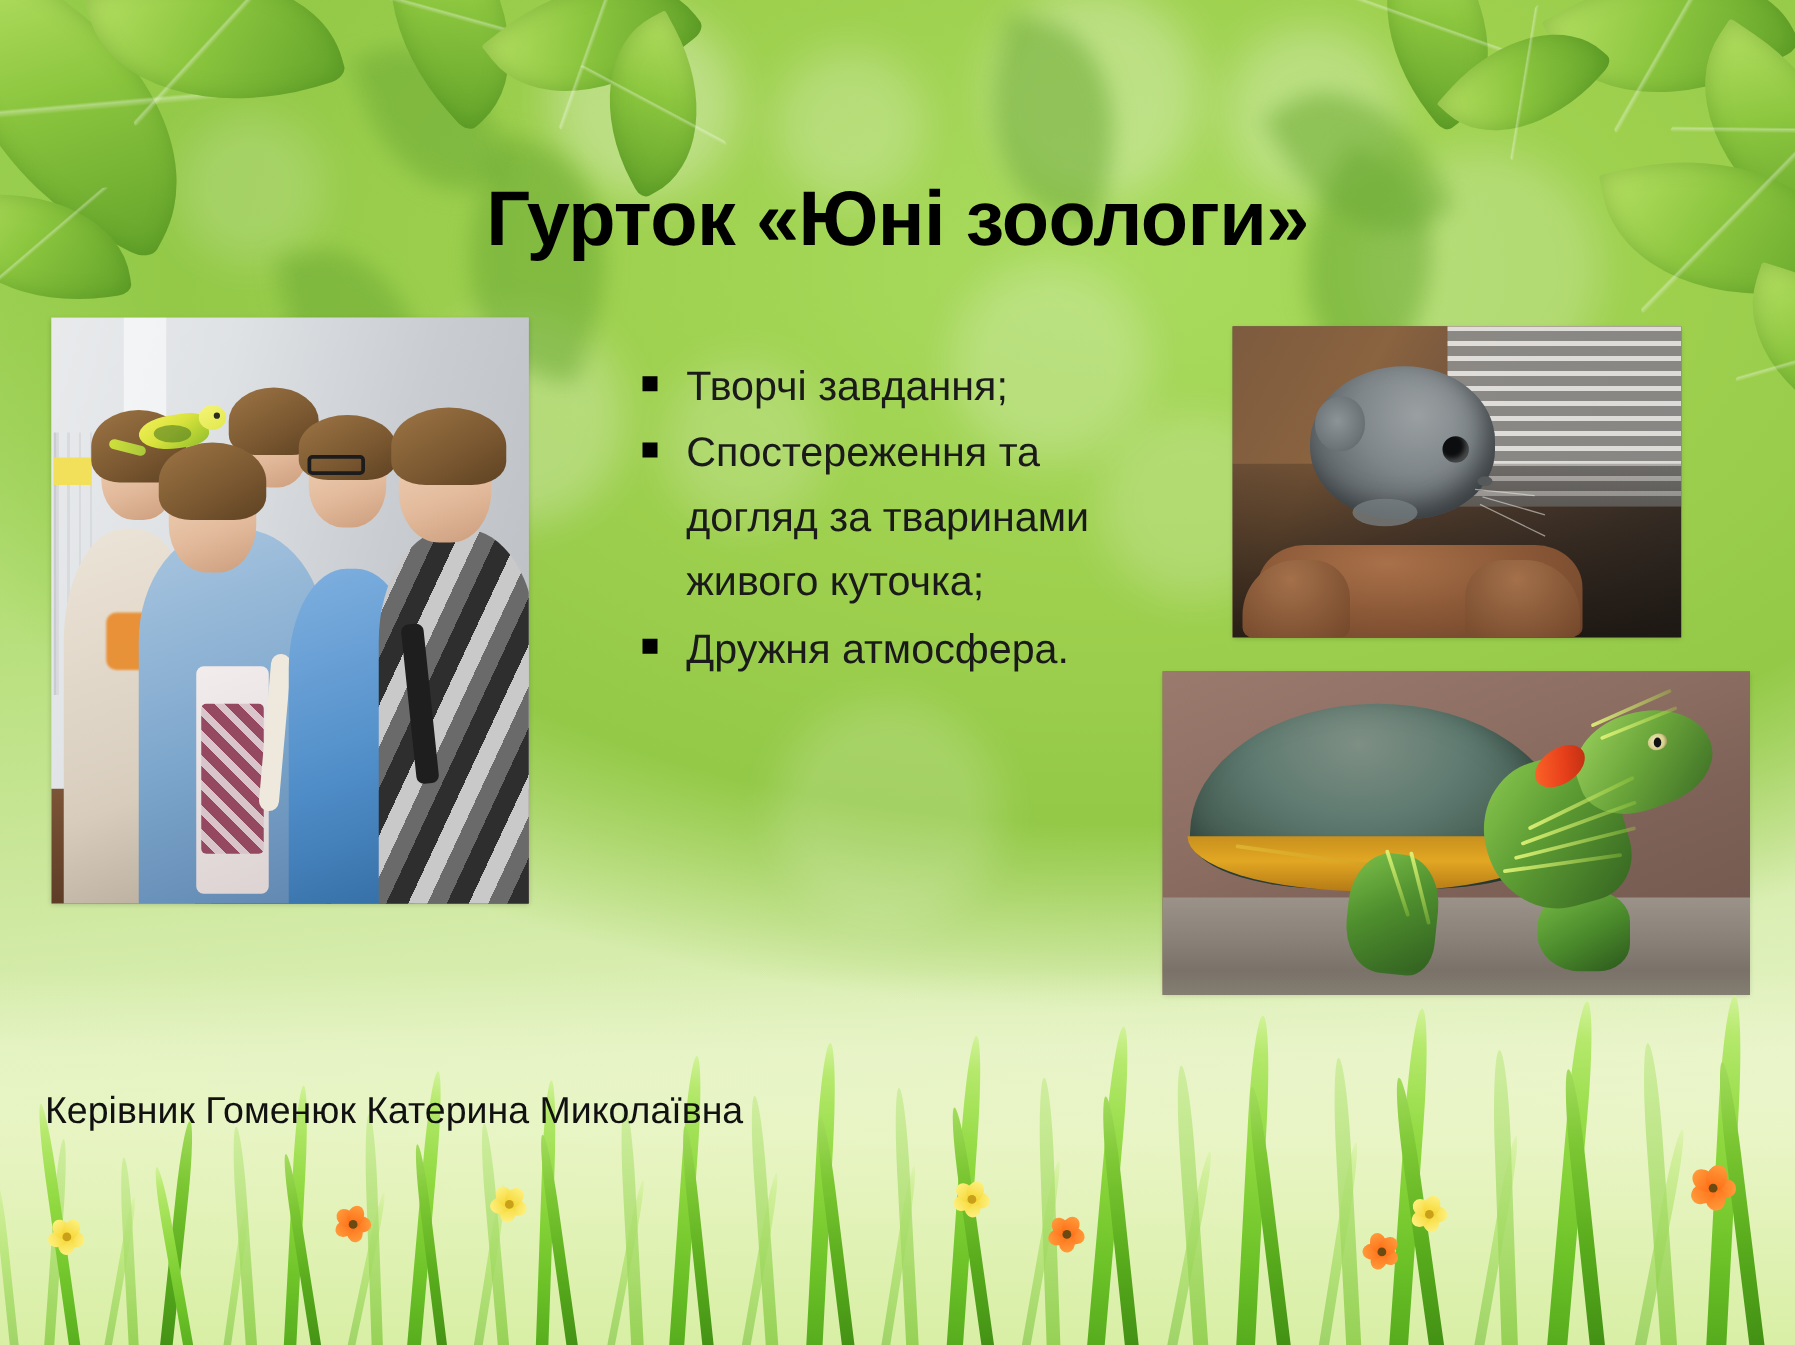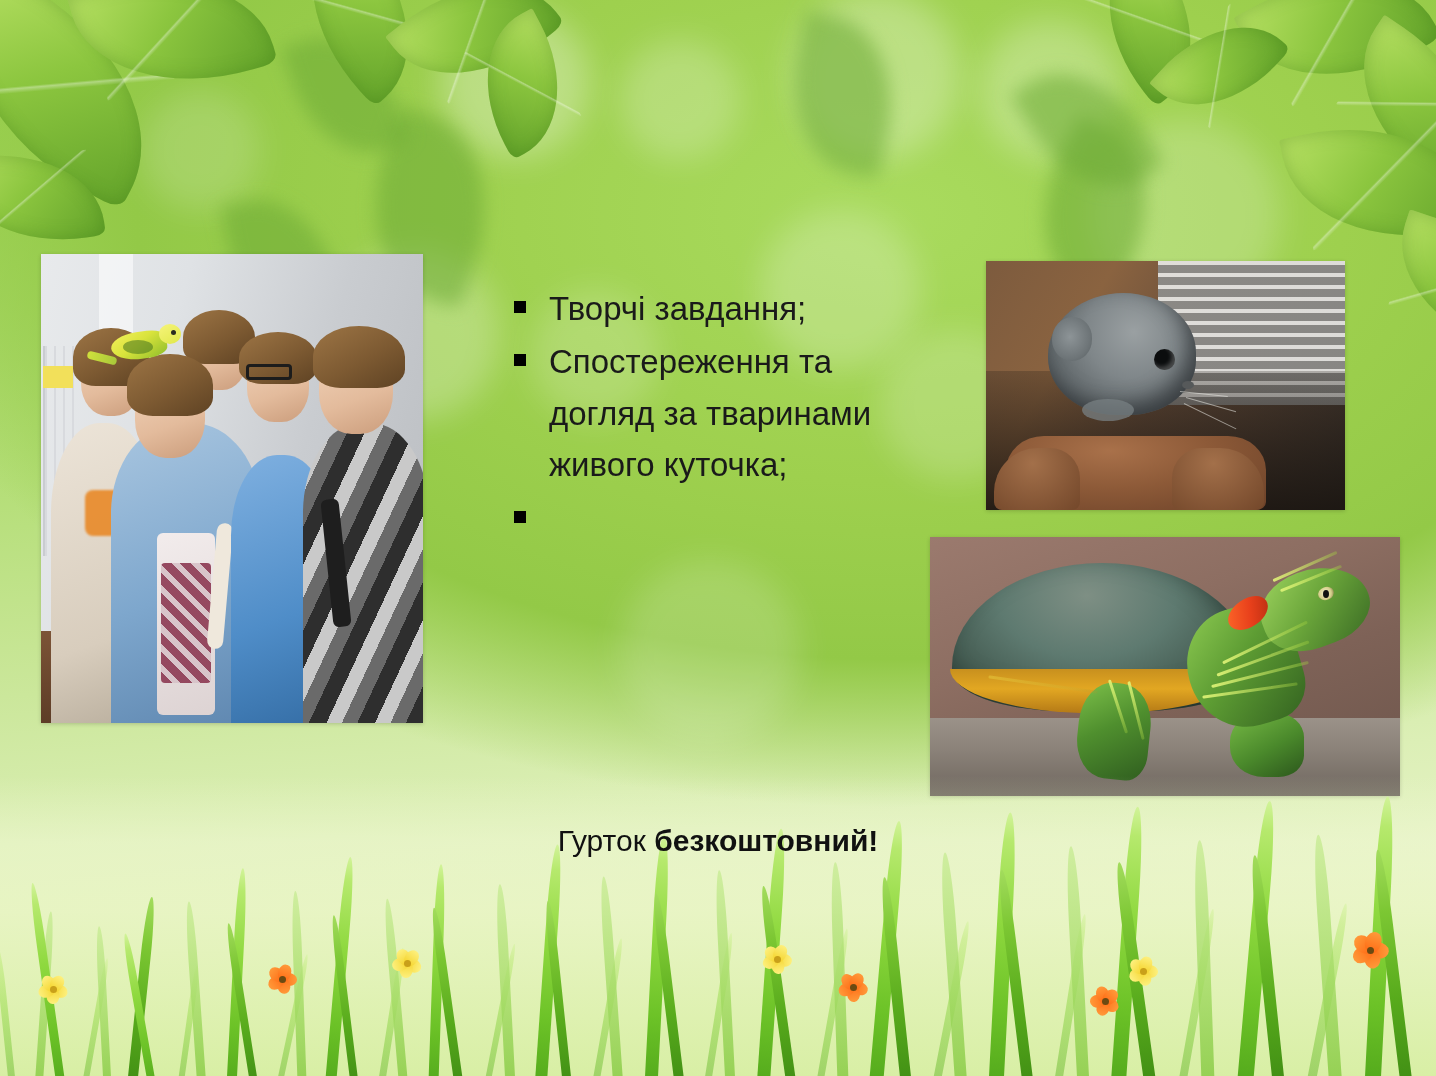--- a/index.html
+++ b/index.html
@@ -366,20 +366,21 @@
     <div class="leaf lf5"></div>
     <div class="leaf lf6"></div>
     <div class="leaf lf7"></div>
     <div class="leaf lf8"></div>
     <div class="leaf lf9"></div>
     <div class="leaf lf10"></div>
     <div class="leaf lf11"></div>
     <div class="leaf lf12"></div>
   </div>
 
+  <div class="title">Гурток «Юні зоологи»</div>
 
   <div class="photo photo-kids">
     <div class="ph-wall"></div>
     <div class="ph-wallstripe"></div>
     <div class="ph-floor"></div>
     <div class="ph-cage"></div>
     <div class="ph-cage-tag"></div>
 
     <div class="kid" style="left:10px; bottom:0; width:105px; height:300px; background:linear-gradient(160deg,#ece4d8,#d8cdbd 70%,#b9ae9d);"></div>
     <div class="head" style="left:40px; top:88px; width:60px; height:74px;"></div>
@@ -460,20 +461,21 @@
     <li>
       <span class="sq"></span>
       <span>Творчі завдання;</span>
     </li>
     <li>
       <span class="sq"></span>
       <span>Спостереження та догляд за тваринами живого куточка;</span>
     </li>
     <li>
       <span class="sq"></span>
+      <span>Дружня атмосфера.</span>
     </li>
   </ul>
 
   <div class="meadow">
     <div class="meadow-haze"></div>
 
     <div class="blade faint" style="left:10px;  width:7px;  height:150px; transform:rotate(-6deg);"></div>
     <div class="blade pale" style="left:34px;  width:8px;  height:185px; transform:rotate(4deg);"></div>
     <div class="blade" style="left:58px;  width:9px;  height:215px; transform:rotate(-8deg);"></div>
     <div class="blade faint" style="left:80px;  width:6px;  height:140px; transform:rotate(10deg);"></div>
@@ -585,17 +587,15 @@
     <div class="flower yellow" style="left:760px; top:166px;">
       <div class="petal" style="transform:rotate(6deg)"></div>
       <div class="petal" style="transform:rotate(78deg)"></div>
       <div class="petal" style="transform:rotate(150deg)"></div>
       <div class="petal" style="transform:rotate(222deg)"></div>
       <div class="petal" style="transform:rotate(294deg)"></div>
       <div class="core"></div>
     </div>
   </div>
 
-  <div class="free-line">
-    <span>Гурток </span><span class="strong">безкоштовний!</span>
-  </div>
+  <div class="leader-line">Керівник Гоменюк Катерина Миколаївна</div>
 
 </div>
 
 </body></html>

